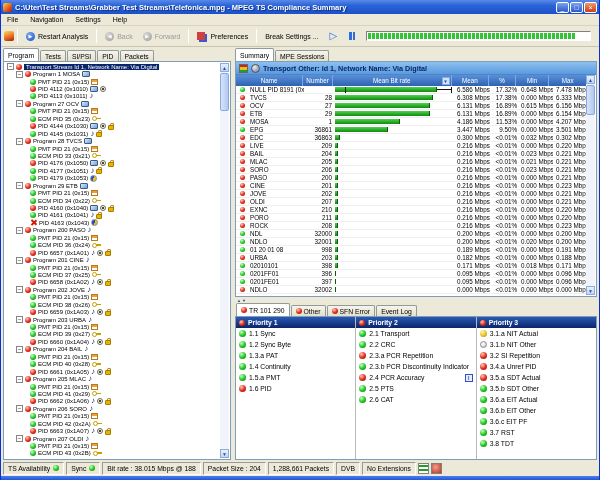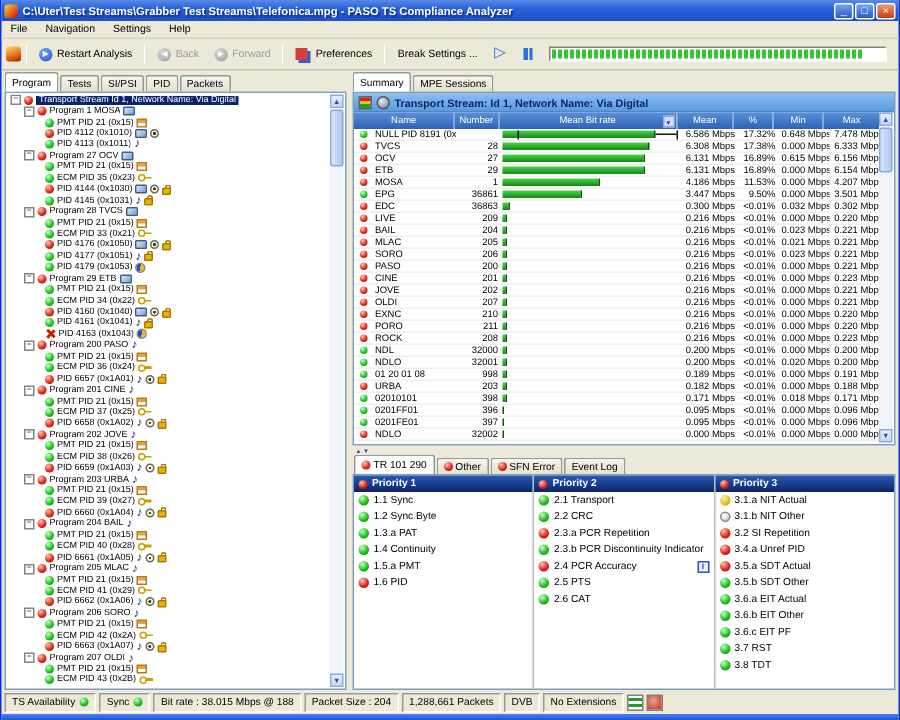--- a/index.html
+++ b/index.html
@@ -117,21 +117,21 @@
   .sic.red{background:radial-gradient(circle at 40% 35%,#f0a090,#c03018)}
   .taskstrip{height:4px;background:linear-gradient(#4a80f0,#2255d4);flex:none}
 </style>
 </head>
 <body>
 
 <div class="window">
 
   <div class="titlebar">
     <span class="appicon"></span>
-    <span class="wtitle">C:\Uter\Test Streams\Grabber Test Streams\Telefonica.mpg - PASO TS Compliance Analyzer</span>
+    <span class="wtitle">C:\Uter\Test Streams\Grabber Test Streams\Telefonica.mpg - MPEG TS Compliance Summary</span>
     <span class="wbtn">_</span>
     <span class="wbtn">□</span>
     <span class="wbtn close">×</span>
   </div>
 
   <div class="menubar">
       <span class="menuitem">File</span>
       <span class="menuitem">Navigation</span>
       <span class="menuitem">Settings</span>
       <span class="menuitem">Help</span>
@@ -514,21 +514,21 @@
     </div>
 
     <div class="vsplit"></div>
 
     <div class="right-panel">
 
       <div class="panel topbox">
         <div class="sum-head">
           <span class="flag-ic"></span>
           <span class="gear-ic"></span>
-          <span class="sum-title">Transport Stream: Id 1, Network Name: Via Digital</span>
+          <span class="sum-title">Transport Other: Id 1, Network Name: Via Digital</span>
         </div>
         <div class="thead">
             <div class="hcell" style="width: 68px;">Name</div>
             <div class="hcell" style="width: 30px;">Number</div>
             <div class="hcell" style="width: 120px;">Mean Bit rate<span class="sortbox">▼</span></div>
             <div class="hcell" style="width: 38px;">Mean</div>
             <div class="hcell" style="width: 27px;">%</div>
             <div class="hcell" style="width: 34px;">Min</div>
             <div class="hcell" style="width: 38px;">Max</div>
           </div>

